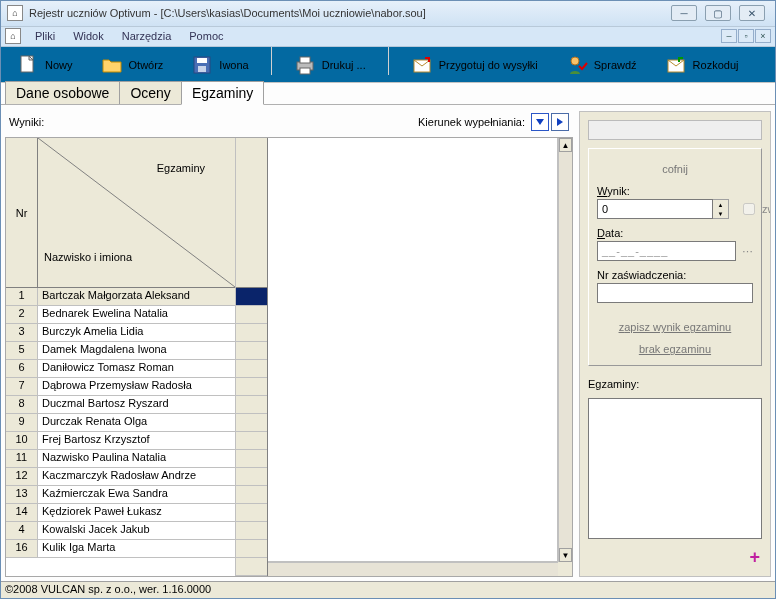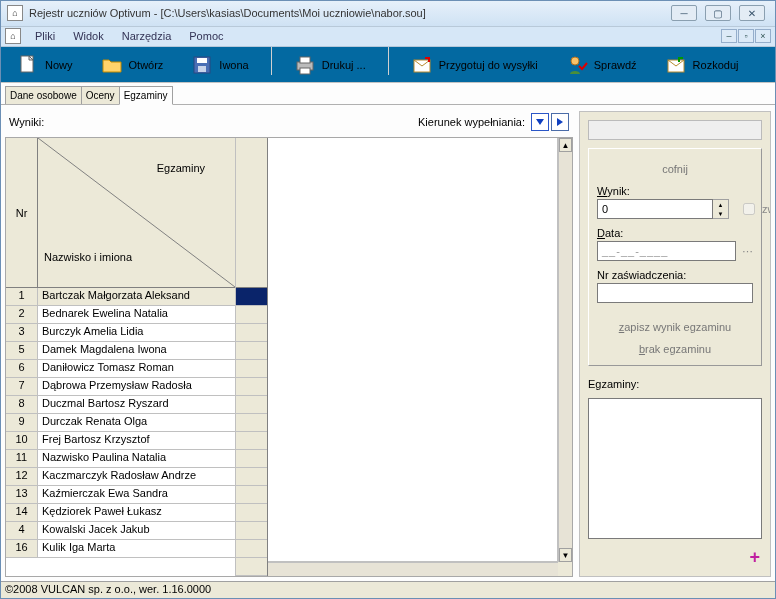--- a/index.html
+++ b/index.html
@@ -18,21 +18,21 @@
   .mdi .sb { width:16px; height:14px; border:1px solid #95aecb; background:#dceaf7; display:flex; align-items:center; justify-content:center; font-size:9px; color:#355; cursor:pointer; }
 
   .toolbar { height:40px; background:#0369a1; border-bottom:1px solid #c3c3c3; display:flex; padding:0 8px; gap:12px; }
   .tbtn { display:flex; align-items:center; gap:6px; padding:4px 8px; border-radius:3px; cursor:pointer; }
   .tbtn .icn { width:22px; height:22px; display:flex; align-items:center; justify-content:center; }
   .tsep { width:1px; height:28px; background:#d0d0d0; margin:0 2px; }
 
   .content { flex:1; background:#fdfdfd; display:flex; flex-direction:column; }
 
   .tabstrip { height:22px; display:flex; align-items:flex-end; padding:2px 4px 0 4px; background:#fdfdfd; border-bottom:1px solid #b0b0b0; }
-  .tab { padding:3px 4px; border:1px solid #a0a0a0; border-bottom:none; background:#ece9d8; margin-right:-1px; font-size:10px; position:relative; cursor:pointer; }
+  .tab { padding:3px 10px; border:1px solid #a0a0a0; border-bottom:none; background:#ece9d8; margin-right:-1px; font-size:14px; position:relative; cursor:pointer; }
   .tab.active { background:#fdfdfd; border-bottom:1px solid #fdfdfd; top:1px; }
 
   .panel { flex:1; display:flex; padding:6px 4px 4px 4px; gap:6px; overflow:hidden; }
 
   .left { flex:1; display:flex; flex-direction:column; }
   .left-head { display:flex; justify-content:space-between; align-items:center; padding:2px 4px 6px 4px; }
   .arrow-btns { display:flex; align-items:center; gap:2px; }
   .lbl-kier { margin-right:4px; }
   .ab { width:18px; height:18px; border:1px solid #4b6ca8; background:#fff; display:flex; align-items:center; justify-content:center; cursor:pointer; }
   .ab.blue { border-color:#2b56c7; }
@@ -62,21 +62,21 @@
   .empty-inner { position:absolute; left:0; top:0; right:14px; bottom:14px; background:#fff; border-right:1px solid #c0c0c0; border-bottom:1px solid #c0c0c0; }
   .vscroll { position:absolute; right:0; top:0; bottom:14px; width:14px; background:#e7e3d6; border-left:1px solid #c0c0c0; }
   .vscroll .up, .vscroll .down { height:14px; background:#ece9d8; border:1px solid #a0a0a0; display:flex; align-items:center; justify-content:center; font-size:8px; }
   .vscroll .down { position:absolute; bottom:0; left:0; right:0; }
   .hscroll { position:absolute; left:0; right:14px; bottom:0; height:14px; background:#e7e3d6; border-top:1px solid #c0c0c0; }
 
   .right { width:192px; background:#ece9d8; border:1px solid #c0c0c0; padding:8px; display:flex; flex-direction:column; gap:8px; overflow:hidden; }
   .r-top { height:20px; border:1px solid #bbb; background:#efefef; }
   .r-box { border:1px solid #fff; padding:8px; border-bottom-color:#999; border-right-color:#999; }
   .r-link { text-align:center; color:#777; margin:6px 0 10px 0; }
-  .r-link.under { text-decoration-color:#777; }
+  .r-link.under { text-decoration:underline; text-decoration-color:#777; }
   .field-lbl { margin-bottom:2px; }
   .spin { display:flex; align-items:center; }
   .spin input { width:116px; height:20px; border:1px solid #7a7a7a; padding:0 4px; font:inherit; }
   .spin .updn { width:16px; height:20px; border:1px solid #a0a0a0; border-left:none; background:#ece9d8; display:flex; flex-direction:column; }
   .spin .updn div { flex:1; display:flex; align-items:center; justify-content:center; font-size:6px; }
   .chk { display:flex; align-items:center; gap:4px; color:#888; margin-left:10px; }
   .chk input { width:12px; height:12px; }
   .txt { width:100%; height:20px; border:1px solid #7a7a7a; background:#fff; padding:0 4px; font:inherit; }
   .date-row { display:flex; align-items:center; gap:6px; }
   .date-input { flex:1; height:20px; border:1px solid #7a7a7a; background:#fff; padding:0 4px; color:#999; letter-spacing:1px; display:flex; align-items:center; }

